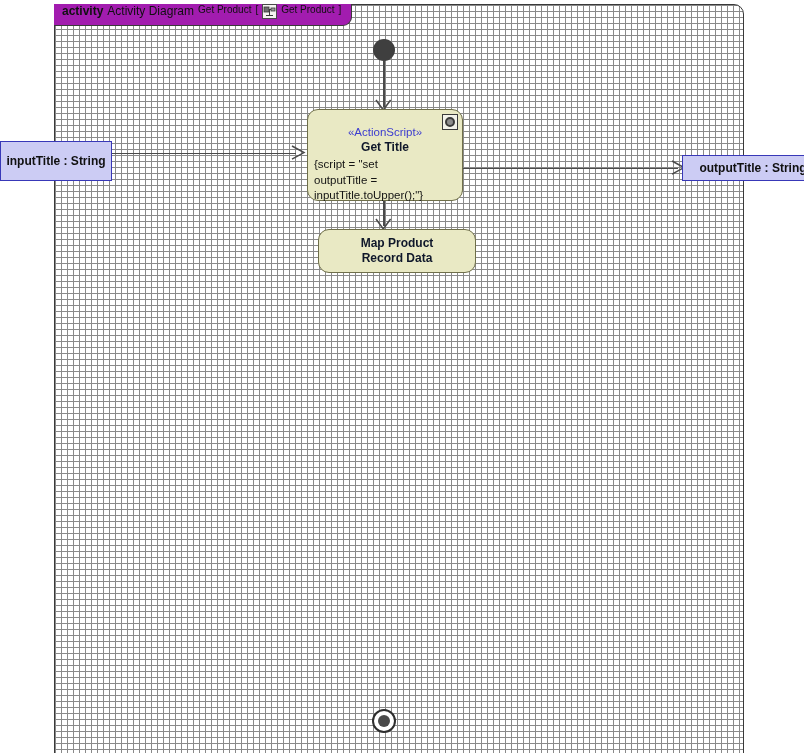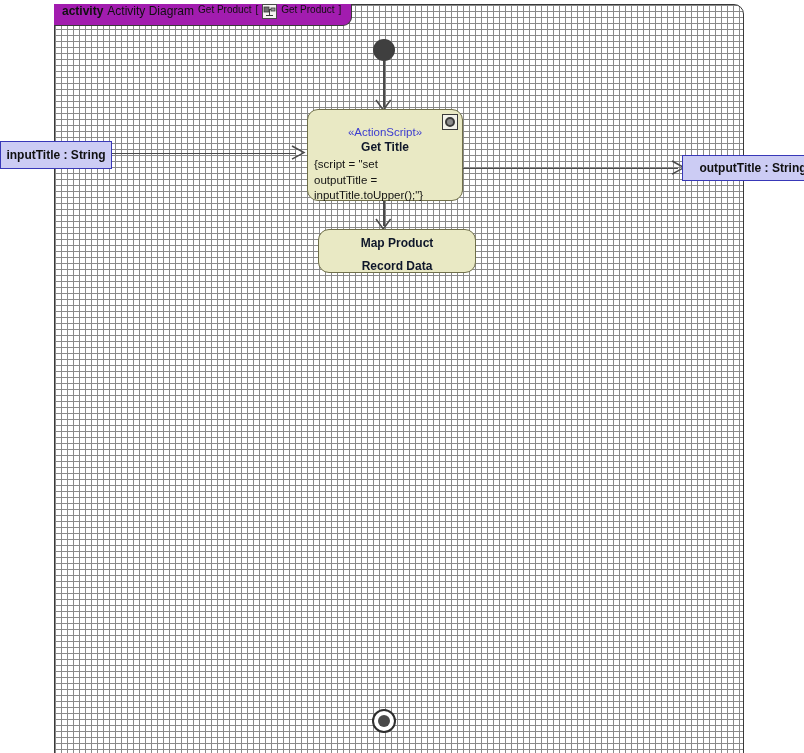--- a/index.html
+++ b/index.html
@@ -249,24 +249,24 @@
   </div>
 </div>
 
 <div class="edge-v" style="left:383.3px; top:201px; height:25px;"></div>
 <svg class="arrow" style="left:376px; top:219px;" width="16" height="12">
   <path d="M0,0 L7.3,10 L14.6,0" fill="none" stroke="#4a4a4a" stroke-width="1.5"></path>
 </svg>
 
 <div class="action-node" style="left:318px; top:229px; width:158px; height:44px;">
   <div class="node-title" style="margin-top:6px;">Map Product</div>
-  <div class="node-title" style="margin-top:8px;">Record Data</div>
-</div>
-
-<div class="param-node" style="left:0px; top:141px; width:112px; height:28px;">inputTitle : String</div>
+  <div class="node-title" style="margin-top:0px;">Record Data</div>
+</div>
+
+<div class="param-node" style="left:0px; top:141px; width:112px; height:40px;">inputTitle : String</div>
 <div class="edge-h" style="left:112px; top:152.5px; width:184px;"></div>
 <svg class="arrow" style="left:292px; top:146px;" width="14" height="14">
   <path d="M0,0 L12,6.6 L0,13.2" fill="none" stroke="#4a4a4a" stroke-width="1.5"></path>
 </svg>
 
 <div class="edge-h" style="left:463px; top:167.5px; width:215px;"></div>
 <svg class="arrow" style="left:672px; top:161px;" width="14" height="14">
   <path d="M0,0 L12,6.6 L0,13.2" fill="none" stroke="#4a4a4a" stroke-width="1.5"></path>
 </svg>
 <div class="param-node" style="left:682px; top:155px; width:142px; height:26px;">outputTitle : String</div>

